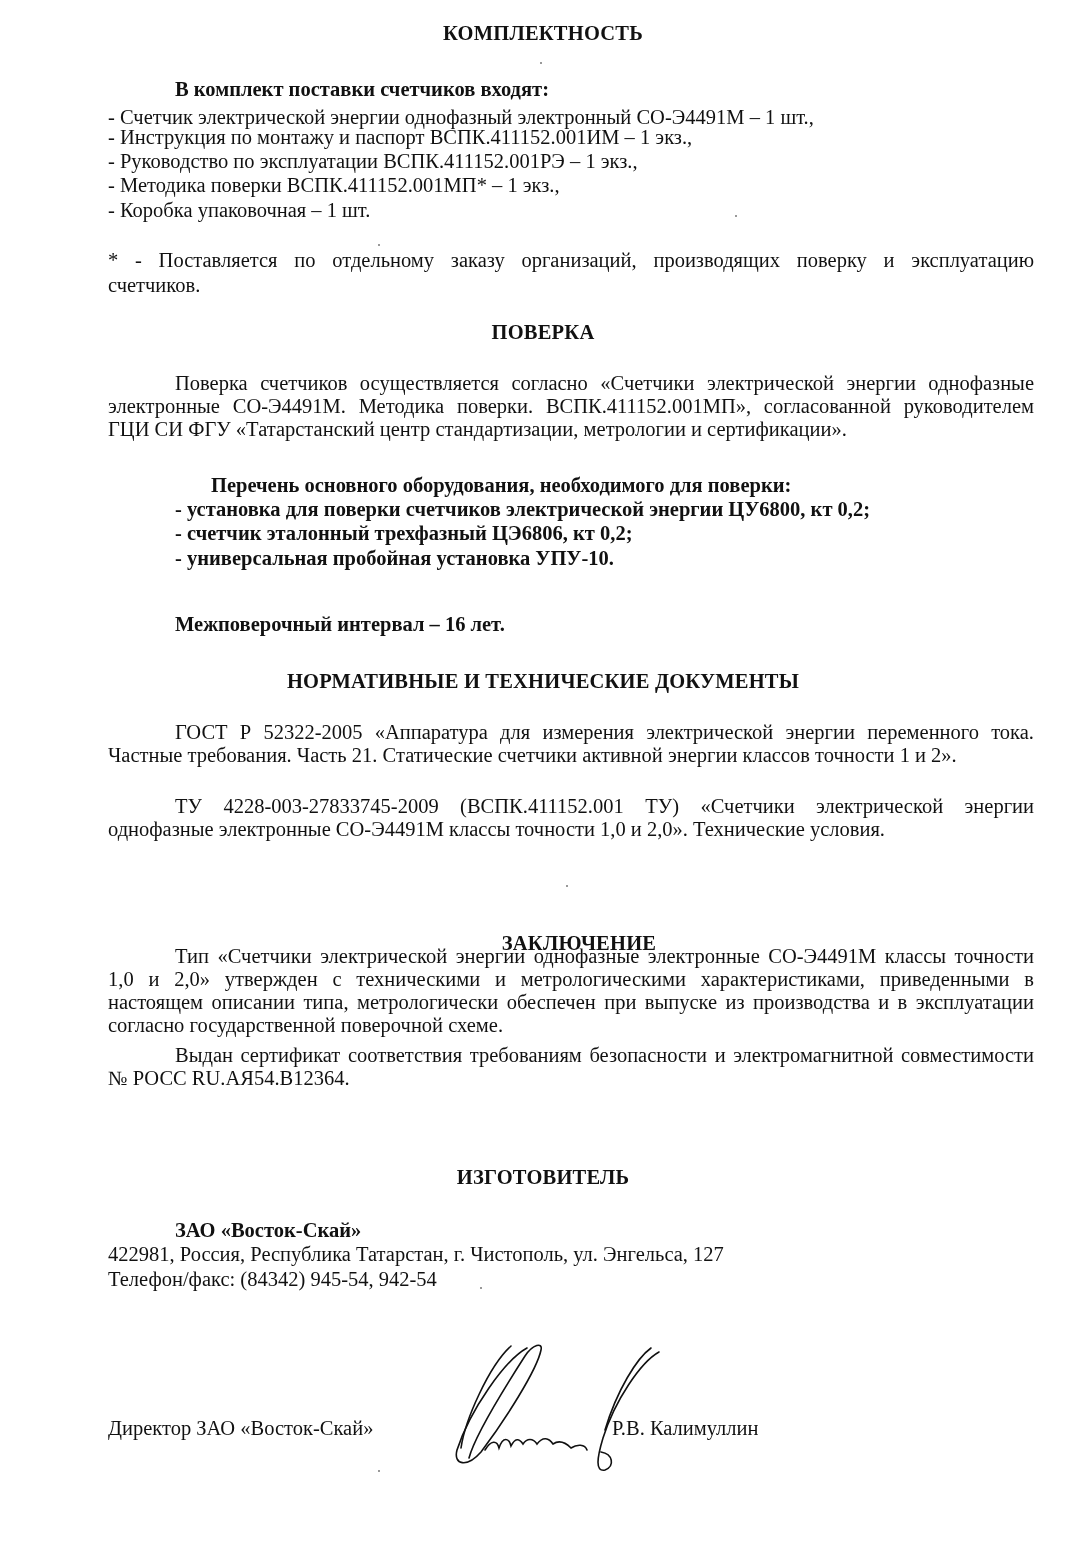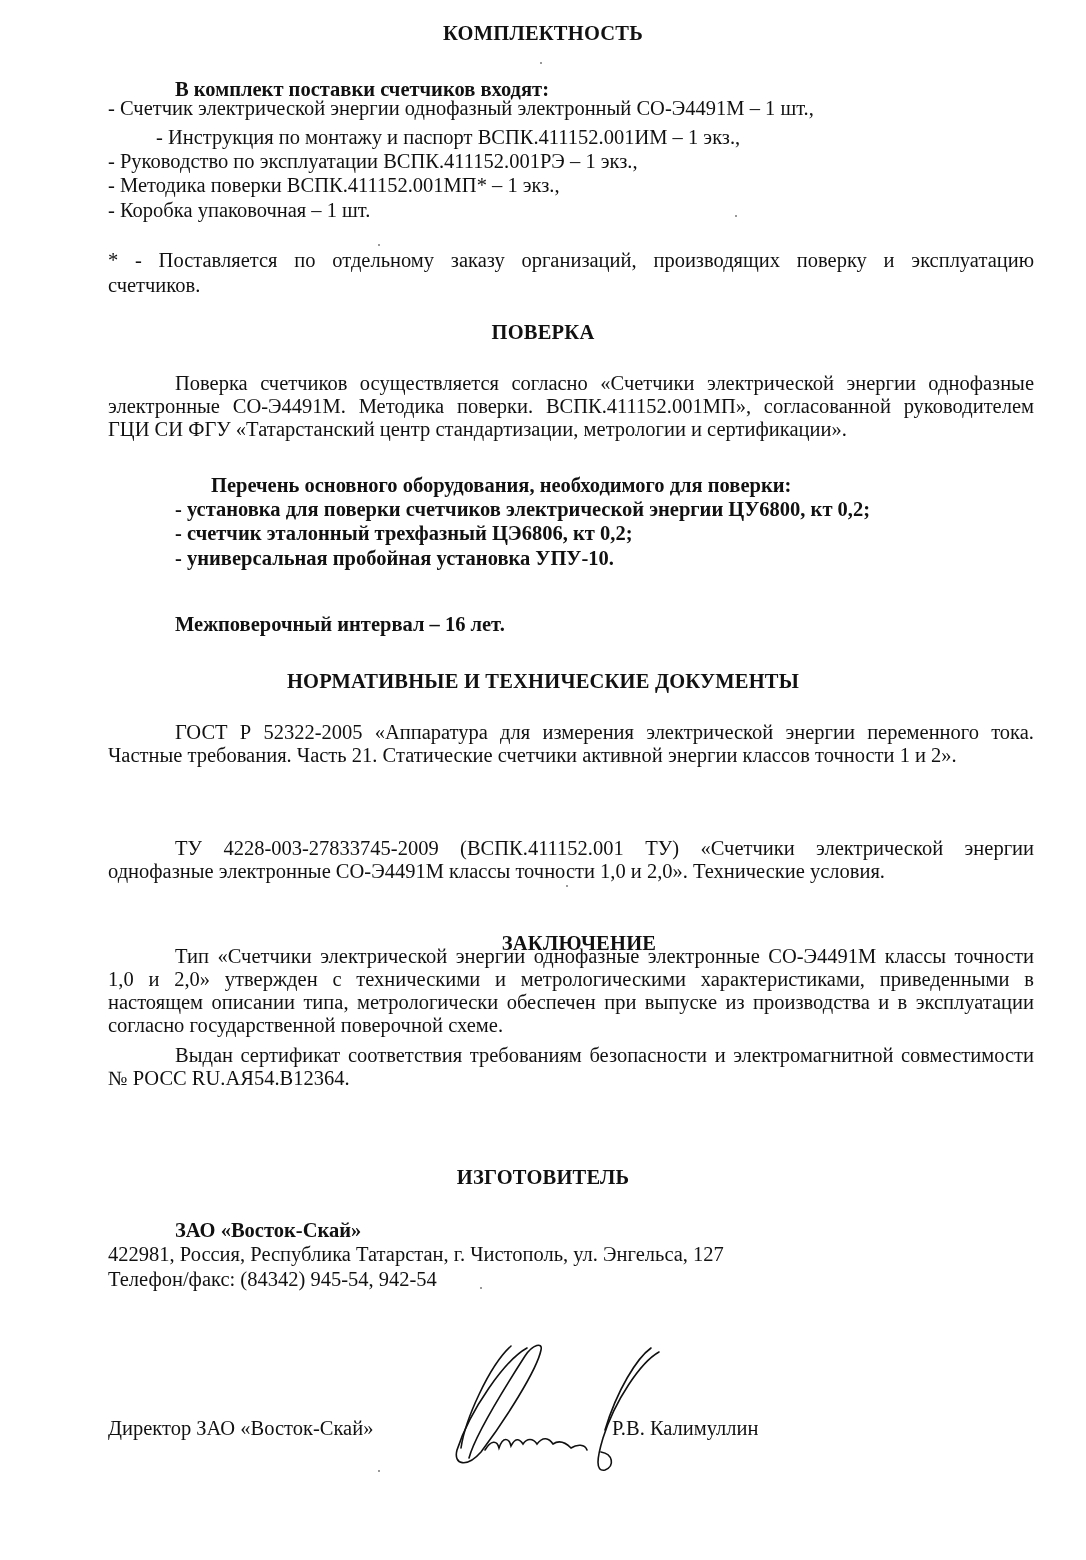--- a/index.html
+++ b/index.html
@@ -17,39 +17,39 @@
   .justify { position: absolute; left: 108px; width: 926px; line-height: 23px; text-align: justify; }
   .justify .ind { display: inline-block; width: 67px; }
   .sig { position: absolute; left: 445px; top: 1340px; }
   .speck { position: absolute; width: 2px; height: 2px; background: #777; border-radius: 1px; }
 </style>
 </head>
 <body>
 
 <div class="heading" style="top:22px;">КОМПЛЕКТНОСТЬ</div>
 <div class="line indent" style="top:77px;">В комплект поставки счетчиков входят:</div>
-<div class="line" style="top:96px;">- Счетчик электрической энергии однофазный электронный СО-Э4491М – 1 шт.,</div>
-<div class="line" style="top:125px;margin-left:48px;">- Инструкция по монтажу и паспорт ВСПК.411152.001ИМ – 1 экз.,</div>
+<div class="line" style="top:105px;">- Счетчик электрической энергии однофазный электронный СО-Э4491М – 1 шт.,</div>
+<div class="line" style="top:125px;">- Инструкция по монтажу и паспорт ВСПК.411152.001ИМ – 1 экз.,</div>
 <div class="line" style="top:149px;">- Руководство по эксплуатации ВСПК.411152.001РЭ – 1 экз.,</div>
 <div class="line" style="top:173px;">- Методика поверки ВСПК.411152.001МП* – 1 экз.,</div>
 <div class="line" style="top:198px;">- Коробка упаковочная – 1 шт.</div>
 <div class="line" style="top:248px; width:926px; text-align:justify; text-align-last:justify;">* - Поставляется по отдельному заказу организаций, производящих поверку и эксплуатацию</div>
 <div class="line" style="top:273px;">счетчиков.</div>
 
 <div class="heading" style="top:321px;">ПОВЕРКА</div>
 <div class="justify" style="top:372px;"><span class="ind"></span><span>Поверка счетчиков осуществляется согласно «Счетчики электрической энергии одно­фазные электронные СО-Э4491М. Методика поверки.  ВСПК.411152.001МП», согласован­ной  руководителем ГЦИ СИ ФГУ «Татарстанский центр стандартизации, метрологии и сер­тификации».</span></div>
 <div class="line indent" style="top:473px;margin-left:36px;">Перечень основного оборудования, необходимого для поверки:</div>
 <div class="line indent" style="top:497px;">- установка для поверки счетчиков электрической энергии ЦУ6800, кт 0,2;</div>
 <div class="line indent" style="top:521px;">- счетчик эталонный трехфазный ЦЭ6806, кт 0,2;</div>
 <div class="line indent" style="top:546px;text-align:right;">- универсальная пробойная установка УПУ-10.</div>
 <div class="line indent" style="top:612px;">Межповерочный интервал – 16 лет.</div>
 
 <div class="heading" style="top:670px;">НОРМАТИВНЫЕ И ТЕХНИЧЕСКИЕ ДОКУМЕНТЫ</div>
 <div class="justify" style="top:721px;"><span class="ind"></span><span>ГОСТ Р 52322-2005 «Аппаратура для измерения электрической энергии переменного тока. Частные требования. Часть 21. Статические счетчики активной энергии классов точно­сти 1 и 2».</span></div>
-<div class="justify" style="top:795px;margin-top:42px;"><span class="ind"></span><span>ТУ 4228-003-27833745-2009 (ВСПК.411152.001 ТУ) «Счетчики электрической энер­гии однофазные электронные СО-Э4491М классы точности 1,0 и 2,0». Технические условия.</span></div>
+<div class="justify" style="top:795px;"><span class="ind"></span><span>ТУ 4228-003-27833745-2009 (ВСПК.411152.001 ТУ) «Счетчики электрической энер­гии однофазные электронные СО-Э4491М классы точности 1,0 и 2,0». Технические условия.</span></div>
 
 <div class="heading" style="top:932px;margin-left:36px;">ЗАКЛЮЧЕНИЕ</div>
 <div class="justify" style="top:945px;"><span class="ind"></span><span>Тип «Счетчики электрической энергии однофазные электронные СО-Э4491М классы точности 1,0 и 2,0» утвержден с техническими и метрологическими характеристиками, при­веденными в настоящем описании типа, метрологически обеспечен при выпуске из произ­водства и в эксплуатации согласно государственной поверочной схеме.</span></div>
 <div class="justify" style="top:1044px;"><span class="ind"></span><span>Выдан сертификат соответствия требованиям безопасности и электромагнитной со­вместимости № РОСС RU.АЯ54.В12364.</span></div>
 
 <div class="heading" style="top:1166px;">ИЗГОТОВИТЕЛЬ</div>
 <div class="line indent" style="top:1218px;">ЗАО «Восток-Скай»</div>
 <div class="line" style="top:1242px;">422981, Россия, Республика Татарстан, г. Чистополь, ул. Энгельса, 127</div>
 <div class="line" style="top:1267px;">Телефон/факс: (84342) 945-54, 942-54</div>
 

